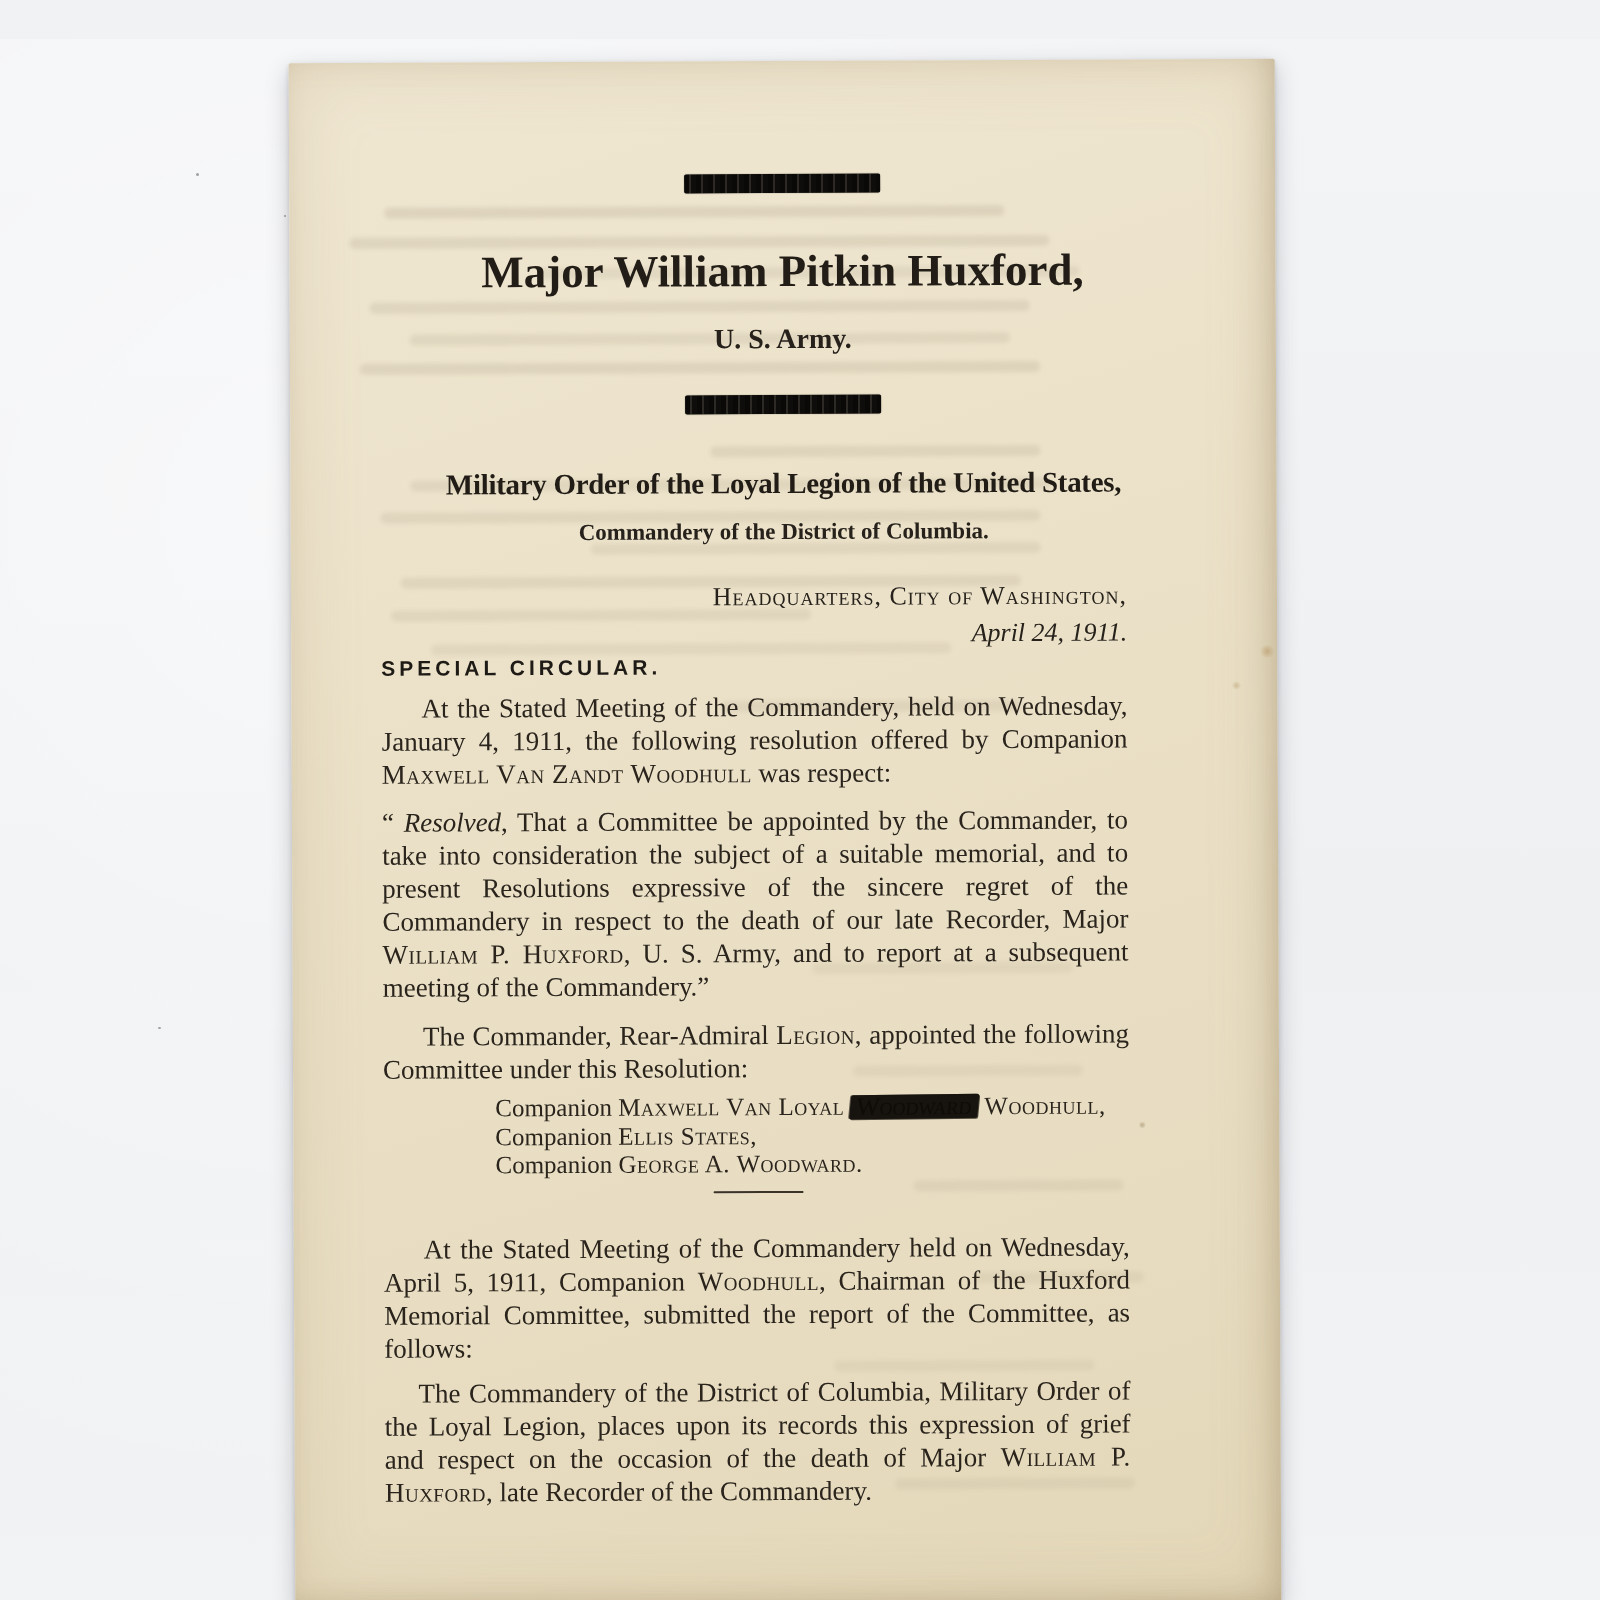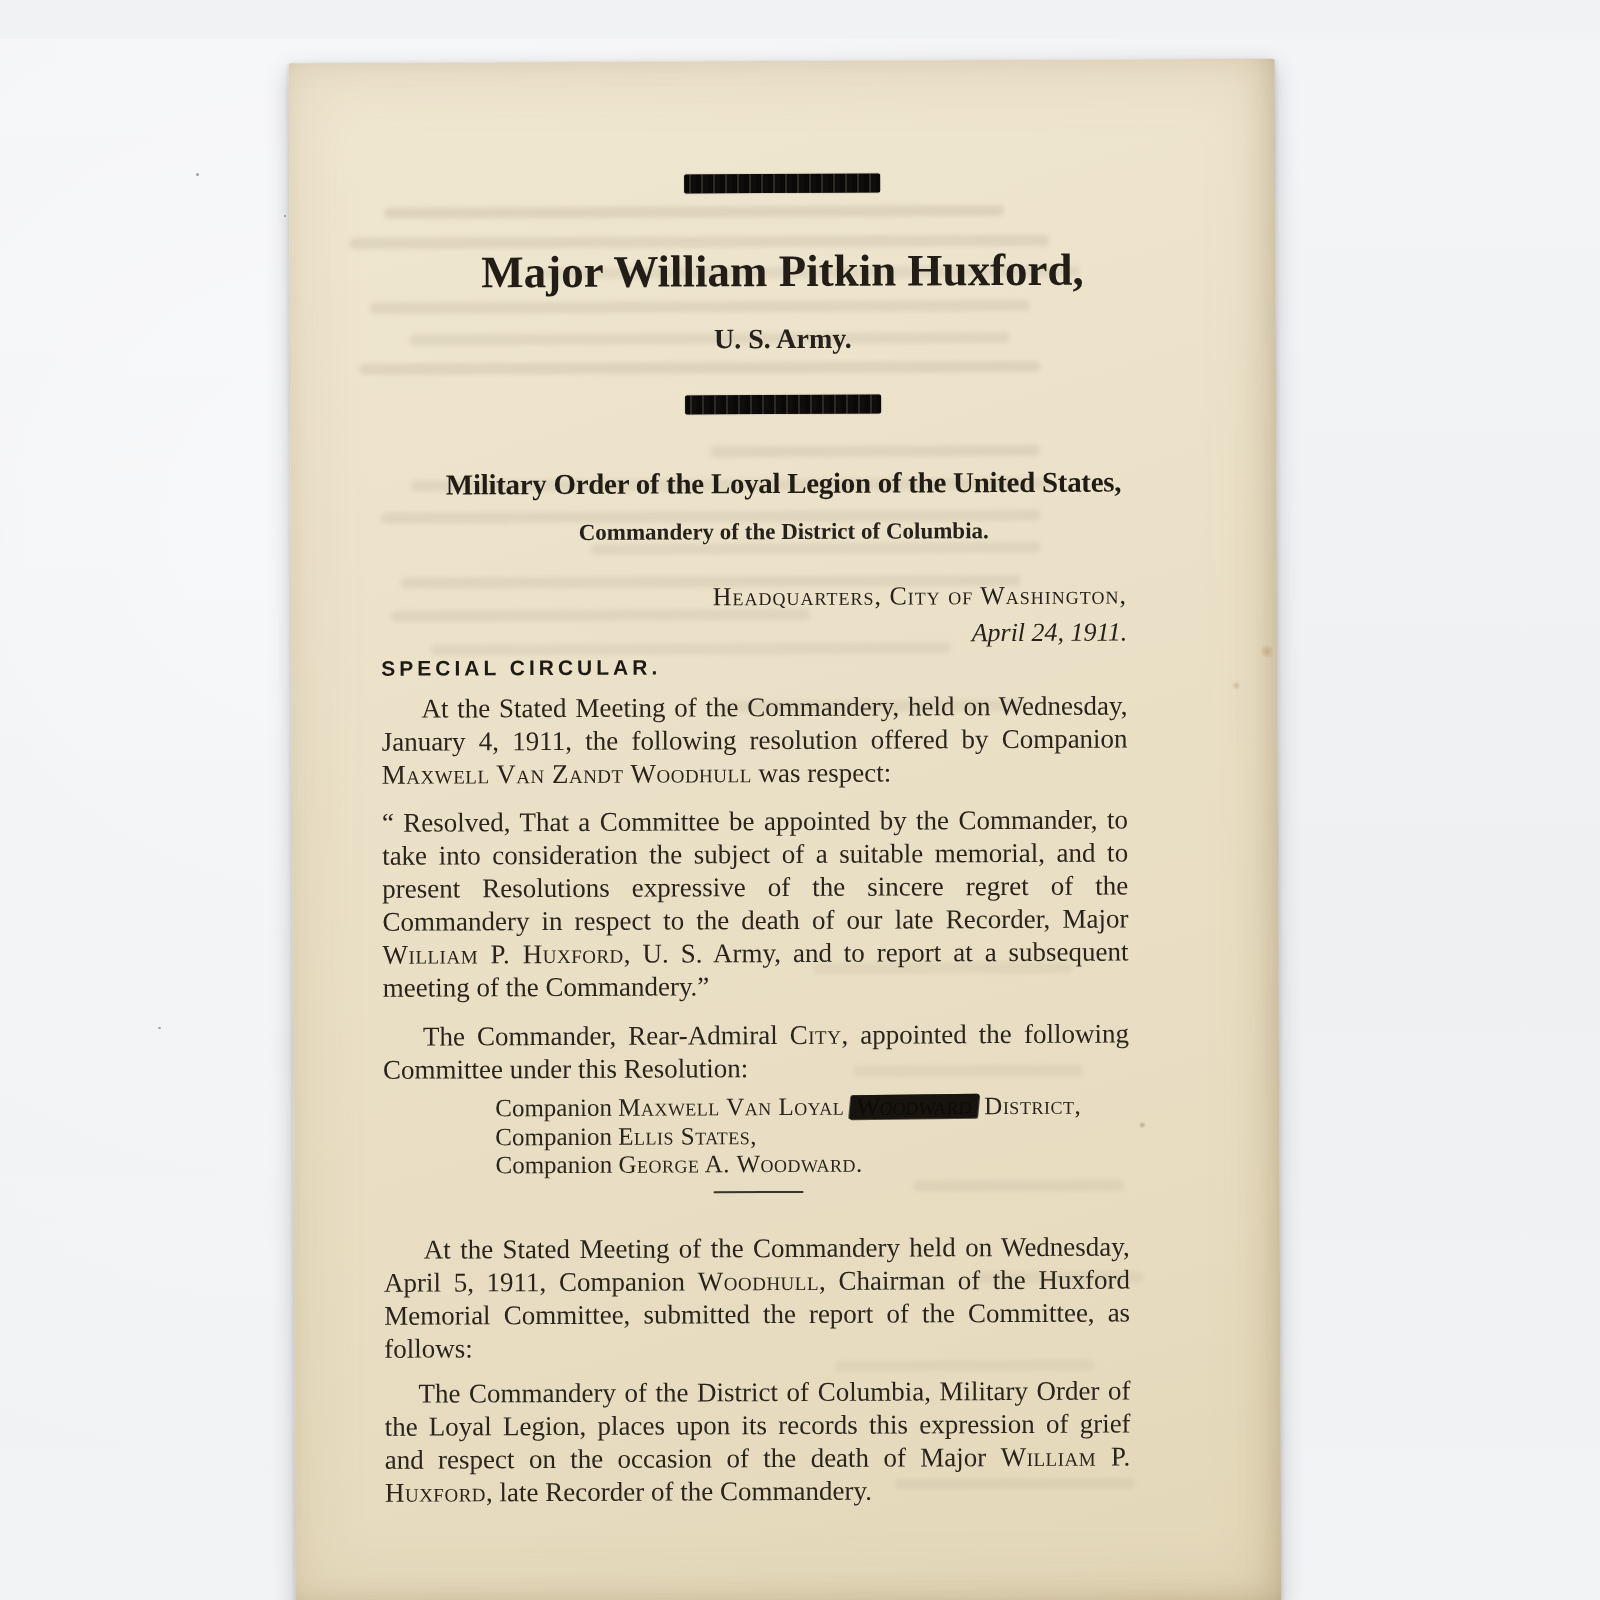--- a/index.html
+++ b/index.html
@@ -71,21 +71,21 @@
   .p2{top:744px;}
   .p3{top:958px;}
   .committee{top:1032px;left:292px;width:700px;font-size:25px;line-height:28.5px;}
   .committee .row{white-space:nowrap;}
   .divider{position:absolute;top:1130px;left:420px;width:90px;height:2px;background:#3a332a;border-radius:1px;}
   .p4{top:1171px;}
   .p5{top:1315px;font-size:23px;line-height:29px;}
   .p5.indent{text-indent:34px;}
   
   .seg-sc{font-variant:small-caps;letter-spacing:.5px;}
-  .seg-i{}
+  .seg-i{font-style:italic;}
   .seg-strike{
     display:inline-block;background:#17130e;color:#0e0b08;
     padding:0 6px;border-radius:2px;line-height:.95;
     font-variant:small-caps;transform:skewX(-6deg) rotate(-.4deg);
     box-shadow:1px 1px 0 rgba(23,19,14,.75), -1px 0 0 rgba(23,19,14,.6);
   }
 </style>
 </head>
 <body>
 
@@ -132,24 +132,24 @@
 
     <h2 class="org">Military Order of the Loyal Legion of the United States,</h2>
     <h3 class="org-sub">Commandery of the District of Columbia.</h3>
 
     <div class="col place">Headquarters, City of Washington,</div>
     <div class="col date">April 24, 1911.</div>
     <div class="col circular">SPECIAL CIRCULAR.</div>
 
     <p class="col bodytext indent p1"><span>At the Stated Meeting of the Commandery, held on Wednesday, January 4, 1911, the following resolution offered by Companion </span><span class="seg-sc">Maxwell Van Zandt Woodhull</span><span> was respect:</span></p>
     <p class="col bodytext p2"><span>“ </span><span class="seg-i">Resolved</span><span>, That a Committee be appointed by the Commander, to take into consideration the subject of a suitable memorial, and to present Resolutions expressive of the sincere regret of the Commandery in respect to the death of our late Recorder, Major </span><span class="seg-sc">William P. Huxford</span><span>, U. S. Army, and to report at a subsequent meeting of the Commandery.”</span></p>
-    <p class="col bodytext indent p3"><span>The Commander, Rear-Admiral </span><span class="seg-sc">City</span><span>, appointed the following Committee under this Resolution:</span></p>
+    <p class="col bodytext indent p3"><span>The Commander, Rear-Admiral </span><span class="seg-sc">Legion</span><span>, appointed the following Committee under this Resolution:</span></p>
 
     <div class="committee col" style="left:202px;">
-      <div class="row"><span>Companion </span><span class="seg-sc">Maxwell Van Loyal</span><span> </span><span class="seg-strike">Woodward</span><span> </span><span class="seg-sc">District,</span></div>
+      <div class="row"><span>Companion </span><span class="seg-sc">Maxwell Van Loyal</span><span> </span><span class="seg-strike">Woodward</span><span> </span><span class="seg-sc">Woodhull,</span></div>
       <div class="row"><span>Companion </span><span class="seg-sc">Ellis States,</span></div>
       <div class="row"><span>Companion </span><span class="seg-sc">George A. Woodward.</span></div>
     </div>
 
     <div class="divider"></div>
 
     <p class="col bodytext indent p4"><span>At the Stated Meeting of the Commandery held on Wednesday, April 5, 1911, Companion </span><span class="seg-sc">Woodhull</span><span>, Chairman of the Huxford Memorial Committee, submitted the report of the Committee, as follows:</span></p>
     <p class="col bodytext indent p5"><span>The Commandery of the District of Columbia, Military Order of the Loyal Legion, places upon its records this expression of grief and respect on the occasion of the death of Major </span><span class="seg-sc">William P. Huxford</span><span>, late Recorder of the Commandery.</span></p>
 
   </div>

